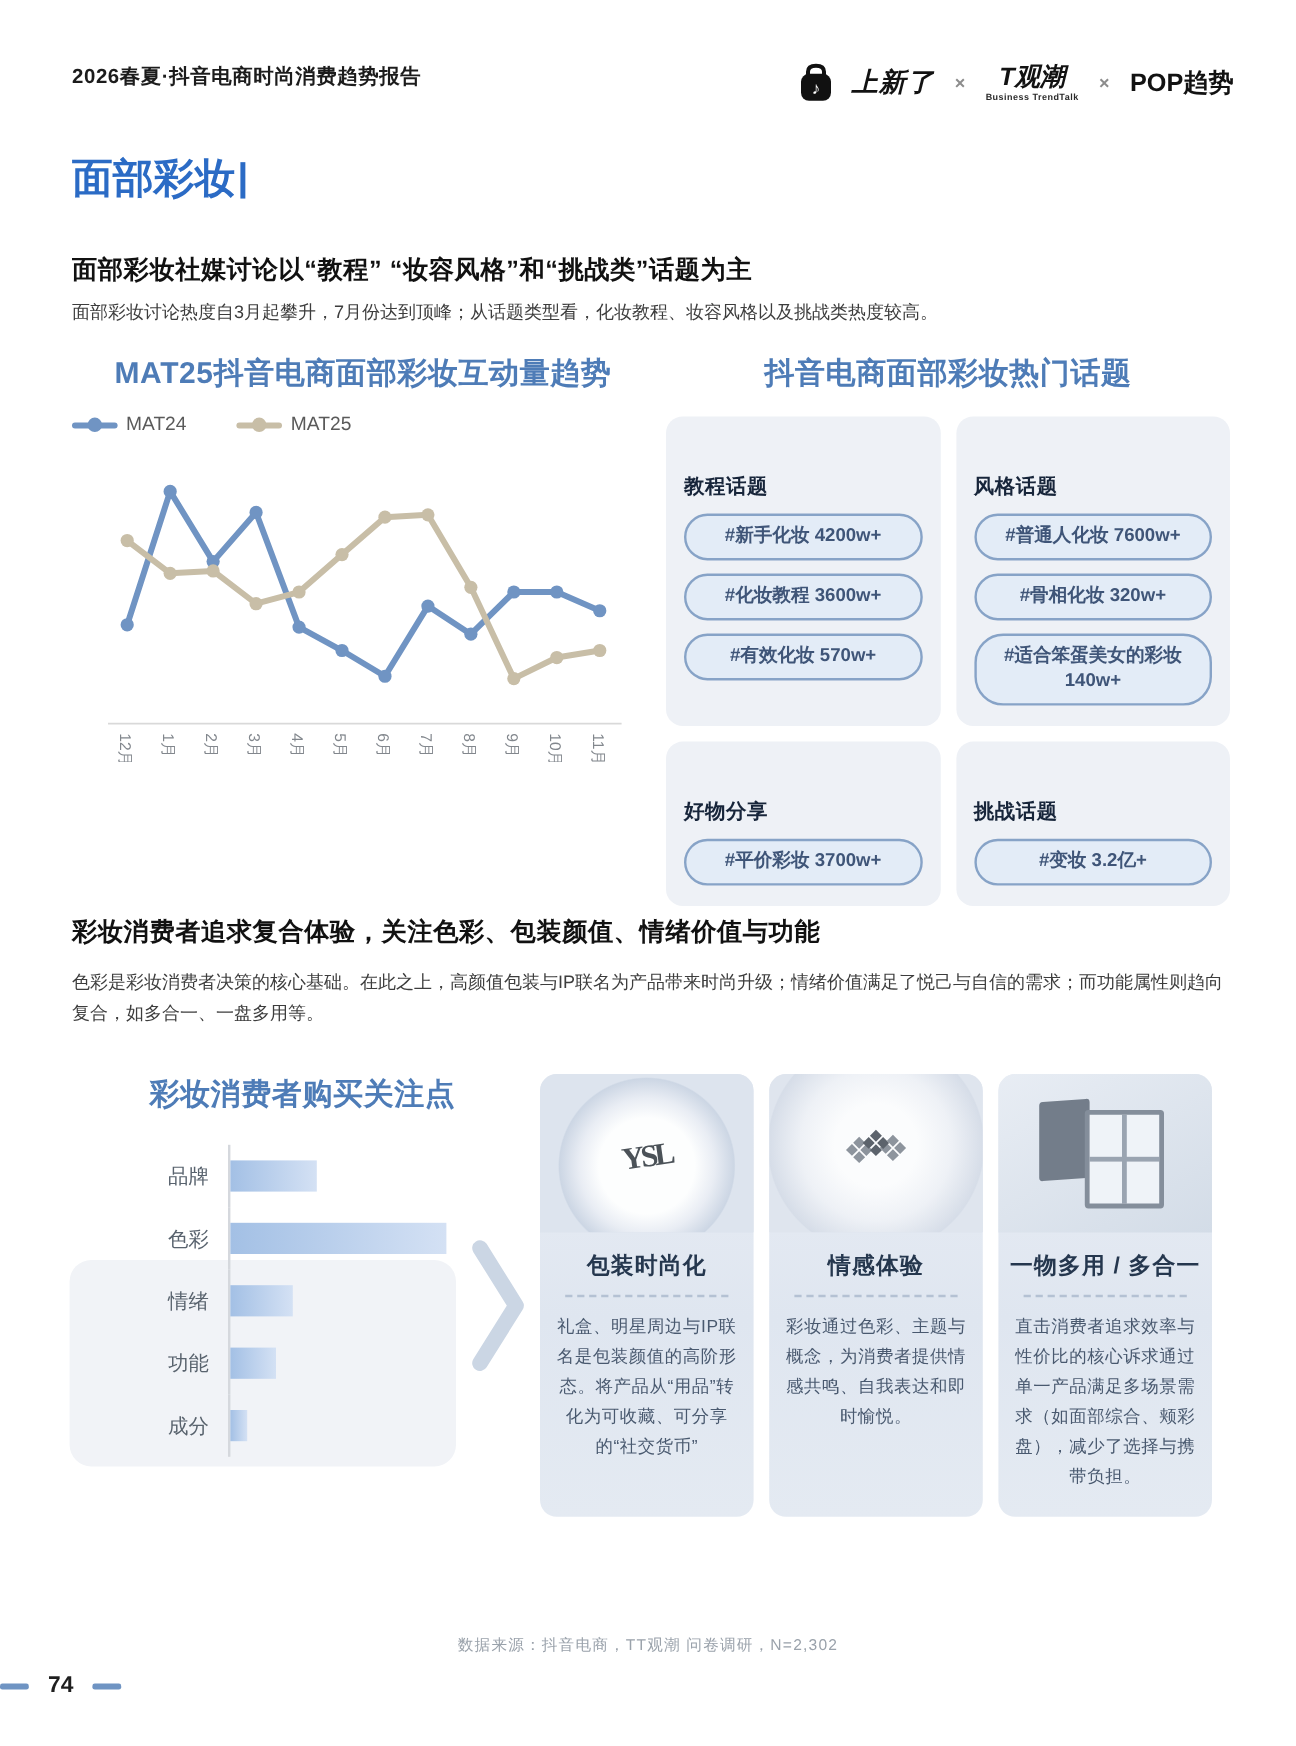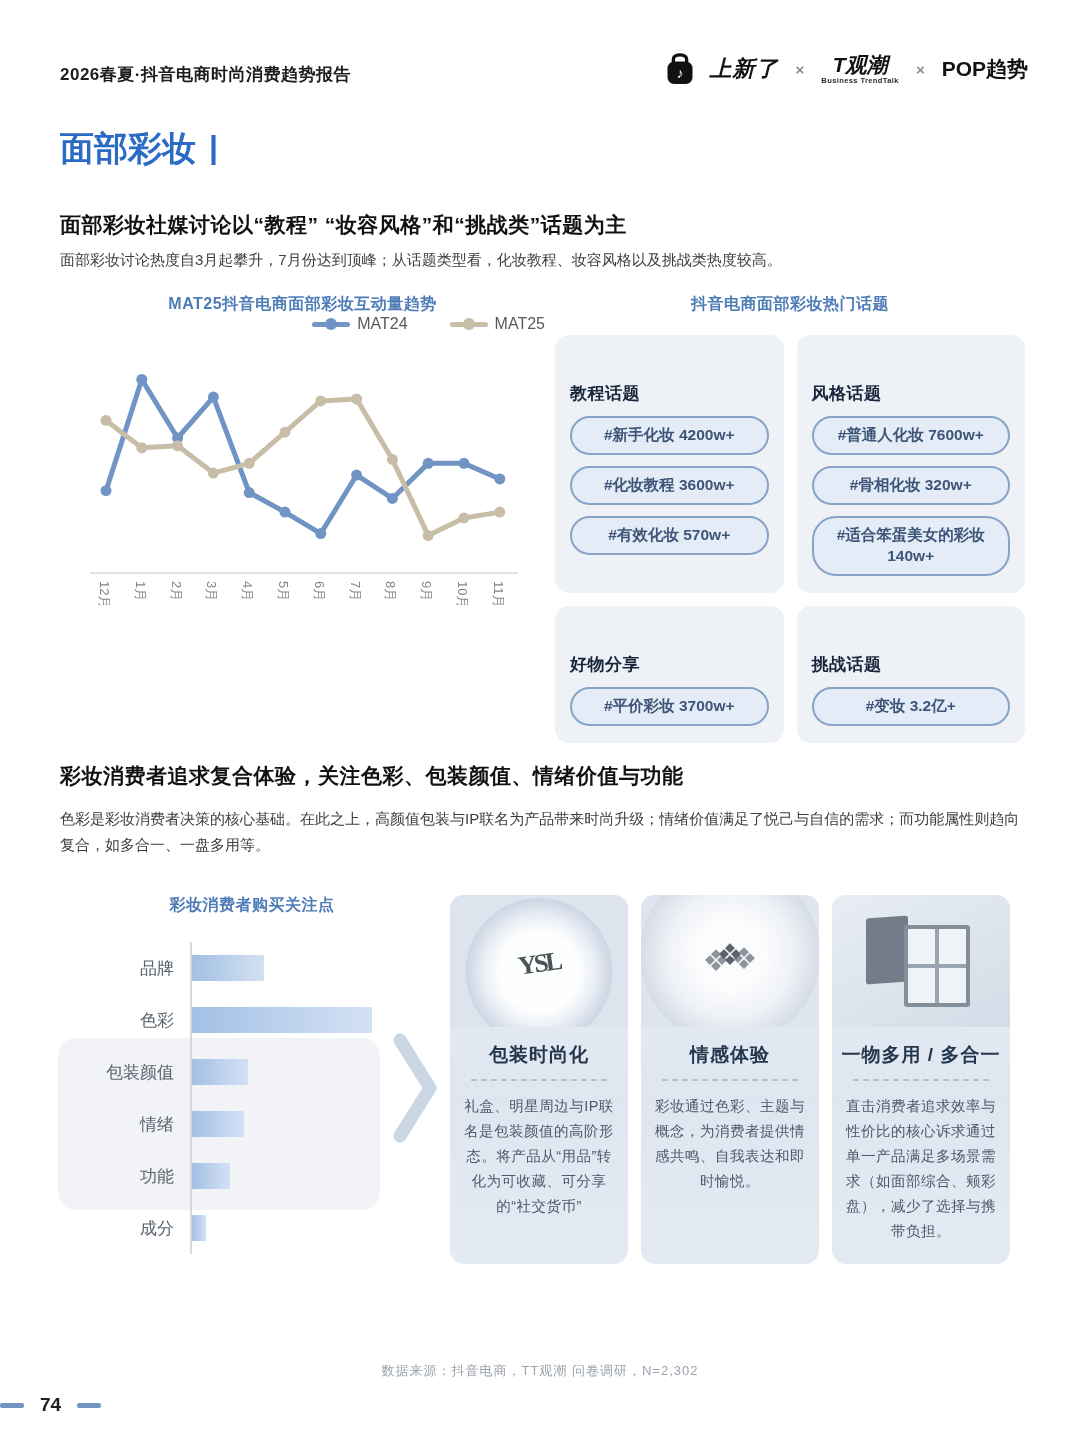--- a/index.html
+++ b/index.html
@@ -1,45 +1,45 @@
 <!DOCTYPE html>
 <html><head>
 <meta charset="utf-8">
 <style>
   * { margin:0; padding:0; box-sizing:border-box; }
   html,body { background:#e9e9e9; }
   body { font-family:"Liberation Sans","DejaVu Sans",sans-serif; }
   .page { position:relative; width:1080px; height:1455px; margin:0 auto; background:#ffffff; overflow:hidden; }
 
   
-  .hdr { position:absolute; top:52px; left:60px; right:52px; display:flex; justify-content:space-between; align-items:flex-end; }
+  .hdr { position:absolute; top:52px; left:60px; right:52px; display:flex; justify-content:space-between; align-items:flex-start; }
   .report-title { font-size:17px; font-weight:700; color:#1c1c1c; letter-spacing:0.5px; }
   .brandbar { display:flex; align-items:center; gap:15px; }
   .bag-icon { width:30px; height:34px; display:block; }
   .brand1 { font-size:22px; font-weight:700; font-style:italic; color:#121212; letter-spacing:1px; }
   .x-sep { font-size:15px; font-weight:700; color:#8d8d8d; padding:0 2px; }
   .brand2 { text-align:center; line-height:1; }
   .brand2-main { font-size:21px; font-weight:900; font-style:italic; color:#121212; display:block; }
   .brand2-sub { font-size:7.5px; font-weight:700; color:#2a2a2a; letter-spacing:0.4px; display:block; margin-top:2px; }
   .brand3 { font-size:21px; font-weight:800; color:#121212; }
 
   
-  .main-title { position:absolute; top:126px; left:60px; display:flex; align-items:baseline; gap:13px; font-weight:800; }
+  .main-title { position:absolute; top:126px; left:60px; display:flex; align-items:baseline; gap:2px; font-weight:800; }
   .main-title .tag { color:#2b6bc5; font-size:34px; }
   .main-title .divider { color:#2b6bc5; font-size:32px; font-weight:700; transform:translateY(-2px); }
   .main-title .rest { color:#0f0f0f; font-size:31px; letter-spacing:1px; }
 
   .s1-heading { position:absolute; top:211px; left:60px; font-size:21px; font-weight:800; color:#111; letter-spacing:0.5px; }
   .s1-body { position:absolute; top:251px; left:60px; width:960px; font-size:15px; color:#3d3d3d; }
 
   
   .s1-row { position:absolute; top:294px; left:60px; width:965px; display:flex; }
   .chart-col { width:485px; }
-  .blue-chart-title { text-align:center; color:#4e7cb7; font-size:16px; font-weight:800; letter-spacing:0.5px; }
-  .legend { display:flex; justify-content:flex-end; gap:42px; }
+  .blue-chart-title { text-align:center; color:#4e7cb7; font-size:25px; font-weight:800; letter-spacing:0.5px; }
+  .legend { display:flex; justify-content:flex-start; gap:42px; margin-top:18px; }
   .legend-item { display:flex; align-items:center; gap:7px; }
   .lg-mark { position:relative; width:38px; height:5px; border-radius:3px; }
   .lg-mark i { position:absolute; left:50%; top:50%; width:12px; height:12px; border-radius:50%; transform:translate(-50%,-50%); }
   .legend-label { font-size:16px; color:#5a5a5a; }
   .line-chart-svg { display:block; margin:4px auto 0; }
 
   .topics-col { width:470px; margin-left:10px; }
   .topics-grid { display:grid; grid-template-columns:1fr 1fr; gap:13px; margin-top:20px; }
   .topic-panel { background:#eef1f6; border-radius:14px; padding:15px 15px 17px; }
   .topic-panel.tall { min-height:198px; }
@@ -225,26 +225,20 @@
             <div class="bar-fill" style="width: 72px;"></div>
           </div>
         </div>
         <div class="bar-row">
           <div class="bar-label">色彩</div>
           <div class="bar-track">
             <div class="bar-fill" style="width: 180px;"></div>
           </div>
         </div>
         <div class="bar-row">
-          <div class="bar-label">包装颜值</div>
-          <div class="bar-track">
-            <div class="bar-fill" style="width: 55.8px;"></div>
-          </div>
-        </div>
-        <div class="bar-row">
           <div class="bar-label">情绪</div>
           <div class="bar-track">
             <div class="bar-fill" style="width: 52.2px;"></div>
           </div>
         </div>
         <div class="bar-row">
           <div class="bar-label">功能</div>
           <div class="bar-track">
             <div class="bar-fill" style="width: 37.8px;"></div>
           </div>

